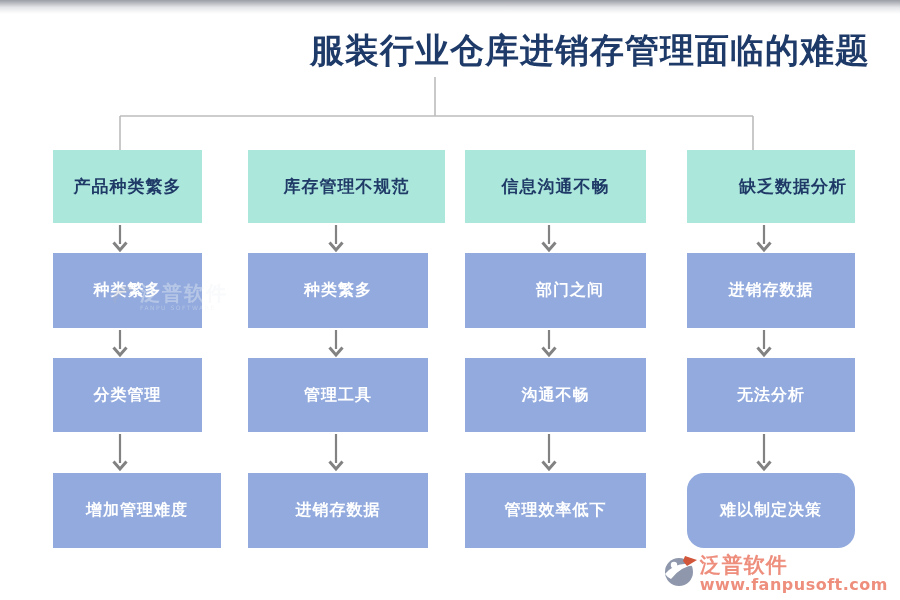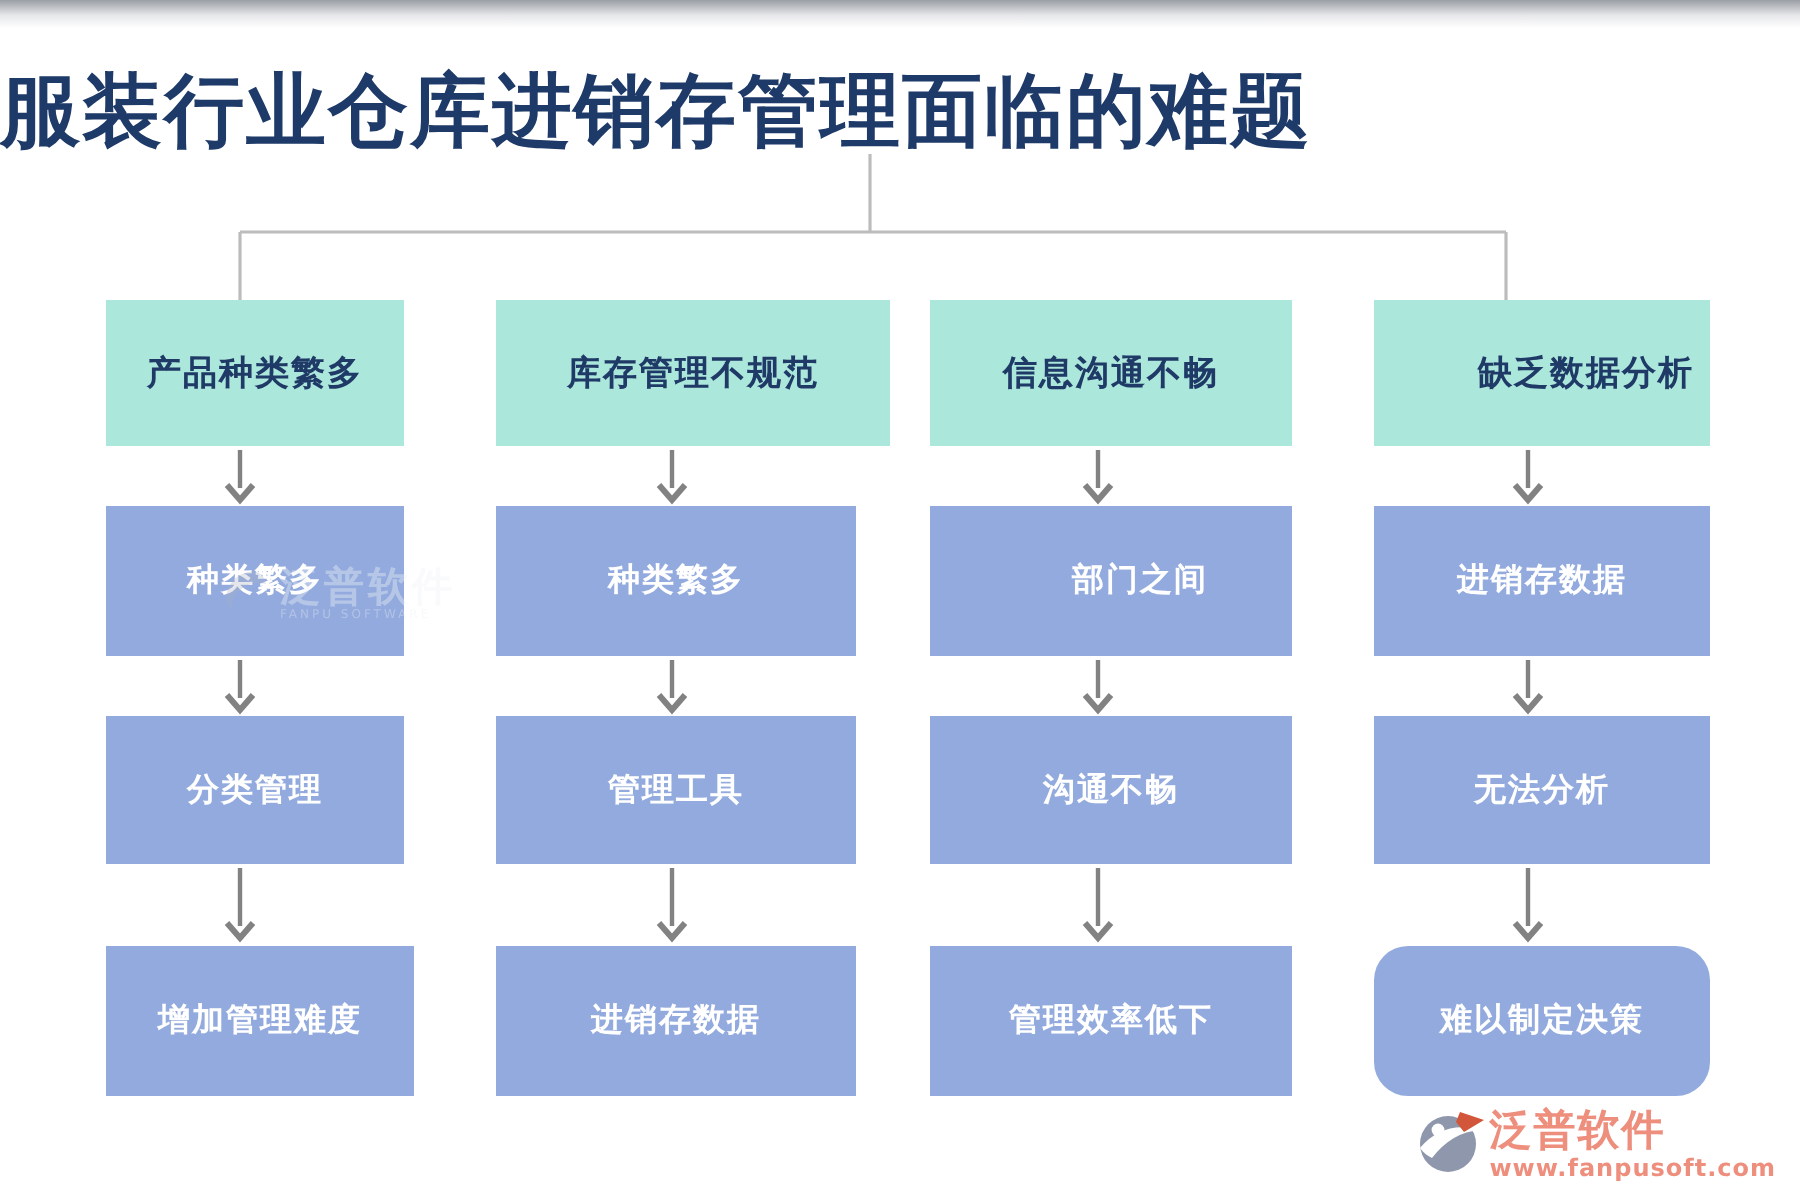--- a/index.html
+++ b/index.html
@@ -1,36 +1,36 @@
 <!DOCTYPE html>
 <html style="--title-text: #1e3a68; --header-bg: #ace7db; --header-text: #1f3a67; --item-bg: #92aadd; --item-text: #ffffff; --connector: #bcbcbc; --arrow: #828282; --logo-text: #ee8e7d; --logo-icon: #8e97ab; --logo-accent: #d2563a;"><head>
 <meta charset="utf-8">
 <style>
   html,body{margin:0;padding:0;background:#fff;}
   body{font-family:"DejaVu Sans","Liberation Sans",sans-serif;}
   .canvas{position:relative;width:900px;height:600px;background:#ffffff;overflow:hidden;}
   .top-shadow{position:absolute;left:0;top:0;width:900px;height:14px;
     background:linear-gradient(to bottom, rgba(72,78,92,.55), rgba(120,126,140,.18) 55%, rgba(255,255,255,0));
     pointer-events:none;}
-  .title{position:absolute;top:28px;left:0;width:870px;margin:0;text-align:left;
-    font-size:40px;font-weight:bold;letter-spacing:1px;color:var(--title-text);}
+  .title{position:absolute;top:28px;left:0;width:870px;margin:0;text-align:right;
+    font-size:34px;font-weight:bold;letter-spacing:1px;color:var(--title-text);}
   svg.connectors{position:absolute;left:0;top:0;width:900px;height:600px;z-index:1;}
   .col-box{position:absolute;display:flex;align-items:center;justify-content:center;
     text-align:center;font-weight:bold;z-index:2;box-sizing:border-box;}
   .hdr{background:var(--header-bg);color:var(--header-text);font-size:17px;letter-spacing:1px;}
   .itm{background:var(--item-bg);color:var(--item-text);font-size:16px;letter-spacing:1px;}
   .watermark{position:absolute;left:110px;top:282px;z-index:5;display:flex;align-items:flex-start;
     opacity:.45;pointer-events:none;}
   .wm-text{margin-left:4px;}
   .wm-cn{font-size:20px;font-weight:bold;color:rgba(240,242,246,.85);letter-spacing:2px;line-height:22px;}
   .wm-en{font-size:6px;color:rgba(235,238,244,.8);letter-spacing:1.5px;line-height:8px;}
   .logo{position:absolute;right:12px;bottom:8px;z-index:6;display:flex;align-items:flex-start;}
   .logo-txt{margin-left:3px;}
   .logo-name{font-size:21px;font-weight:bold;color:var(--logo-text);letter-spacing:1px;line-height:24px;}
-  .logo-url{font-size:12px;font-weight:bold;color:var(--logo-text);letter-spacing:.5px;line-height:15px;
+  .logo-url{font-size:16px;font-weight:bold;color:var(--logo-text);letter-spacing:.5px;line-height:15px;
     text-align:center;}
 </style>
 </head>
 <body>
 
 <div class="canvas">
 
   <div class="top-shadow"></div>
 
   <h1 class="title">服装行业仓库进销存管理面临的难题</h1>
@@ -67,21 +67,21 @@
         <polyline points="757.5,347.5 764,355 770.5,347.5" stroke-width="3"></polyline>
         <line x1="764" y1="434" x2="764" y2="463" stroke-width="2.2"></line>
         <polyline points="757.5,461.5 764,469 770.5,461.5" stroke-width="3"></polyline>
       </g>
   </svg>
 
   <div id="columns">
       <div class="col-box hdr" style="left: 53px; top: 150px; width: 149px; height: 73px;">产品种类繁多</div>
       <div class="col-box itm" style="left: 53px; top: 253px; width: 149px; height: 75px;">种类繁多</div>
       <div class="col-box itm" style="left: 53px; top: 358px; width: 149px; height: 74px;">分类管理</div>
-      <div class="col-box itm" style="left: 53px; top: 473px; width: 154px; height: 75px; text-align: center;">增加管理难度</div>
+      <div class="col-box itm" style="left: 53px; top: 473px; width: 168px; height: 75px; text-align: center;">增加管理难度</div>
       <div class="col-box hdr" style="left: 248px; top: 150px; width: 197px; height: 73px;">库存管理不规范</div>
       <div class="col-box itm" style="left: 248px; top: 253px; width: 180px; height: 75px;">种类繁多</div>
       <div class="col-box itm" style="left: 248px; top: 358px; width: 180px; height: 74px;">管理工具</div>
       <div class="col-box itm" style="left: 248px; top: 473px; width: 180px; height: 75px;">进销存数据</div>
       <div class="col-box hdr" style="left: 465px; top: 150px; width: 181px; height: 73px;">信息沟通不畅</div>
       <div class="col-box itm" style="left: 465px; top: 253px; width: 181px; height: 75px; padding-left: 29px;">部门之间</div>
       <div class="col-box itm" style="left: 465px; top: 358px; width: 181px; height: 74px;">沟通不畅</div>
       <div class="col-box itm" style="left: 465px; top: 473px; width: 181px; height: 75px;">管理效率低下</div>
       <div class="col-box hdr" style="left: 687px; top: 150px; width: 168px; height: 73px; padding-left: 44px;">缺乏数据分析</div>
       <div class="col-box itm" style="left: 687px; top: 253px; width: 168px; height: 75px;">进销存数据</div>

